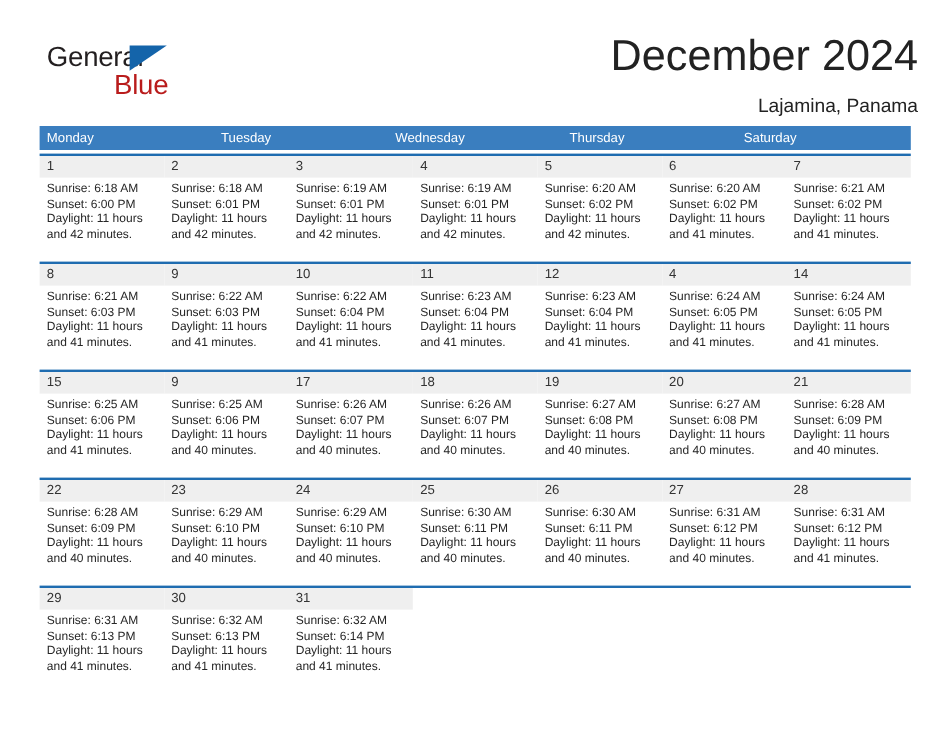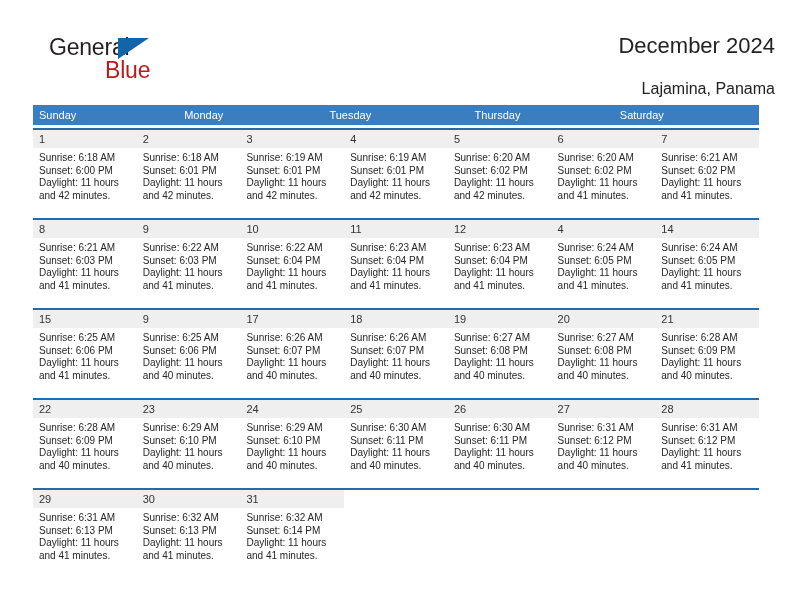--- a/index.html
+++ b/index.html
@@ -18,21 +18,21 @@
   .page {
     position: relative;
     width: 792px;
     height: 612px;
     box-sizing: border-box;
   }
 
   
   .header {
     position: absolute;
-    left: 49px;
+    left: 39px;
     top: 28px;
     width: 726px;
     height: 72px;
   }
 
   .logo {
     position: absolute;
     left: 0;
     top: 6px;
     width: 200px;
@@ -66,21 +66,21 @@
     line-height: 26px;
   }
 
   .title-block {
     position: absolute;
     right: 0;
     top: 0;
     text-align: right;
   }
   .cal-title {
-    font-size: 22px;
+    font-size: 36px;
     font-weight: normal;
     color: #222222;
     line-height: 36px;
     white-space: nowrap;
   }
   .cal-subtitle {
     font-size: 16px;
     font-weight: normal;
     color: #222222;
     line-height: 22px;
@@ -173,23 +173,23 @@
     <div class="title-block">
       <div class="cal-title">December 2024</div>
       <div class="cal-subtitle">Lajamina, Panama</div>
     </div>
 
   </div>
 
   <div class="calendar">
 
     <div class="weekday-row">
-      <div class="weekday">Sunday</div>
       <div class="weekday">Monday</div>
       <div class="weekday">Tuesday</div>
+      <div class="weekday">Wednesday</div>
       <div class="weekday">Thursday</div>
       <div class="weekday">Saturday</div>
     </div>
 
     <div class="week-row">
       <div class="day-cell">
         <div class="day-number">1</div>
         <div class="day-body">
           <div class="day-line">Sunrise: 6:18 AM</div>
           <div class="day-line">Sunset: 6:00 PM</div>

